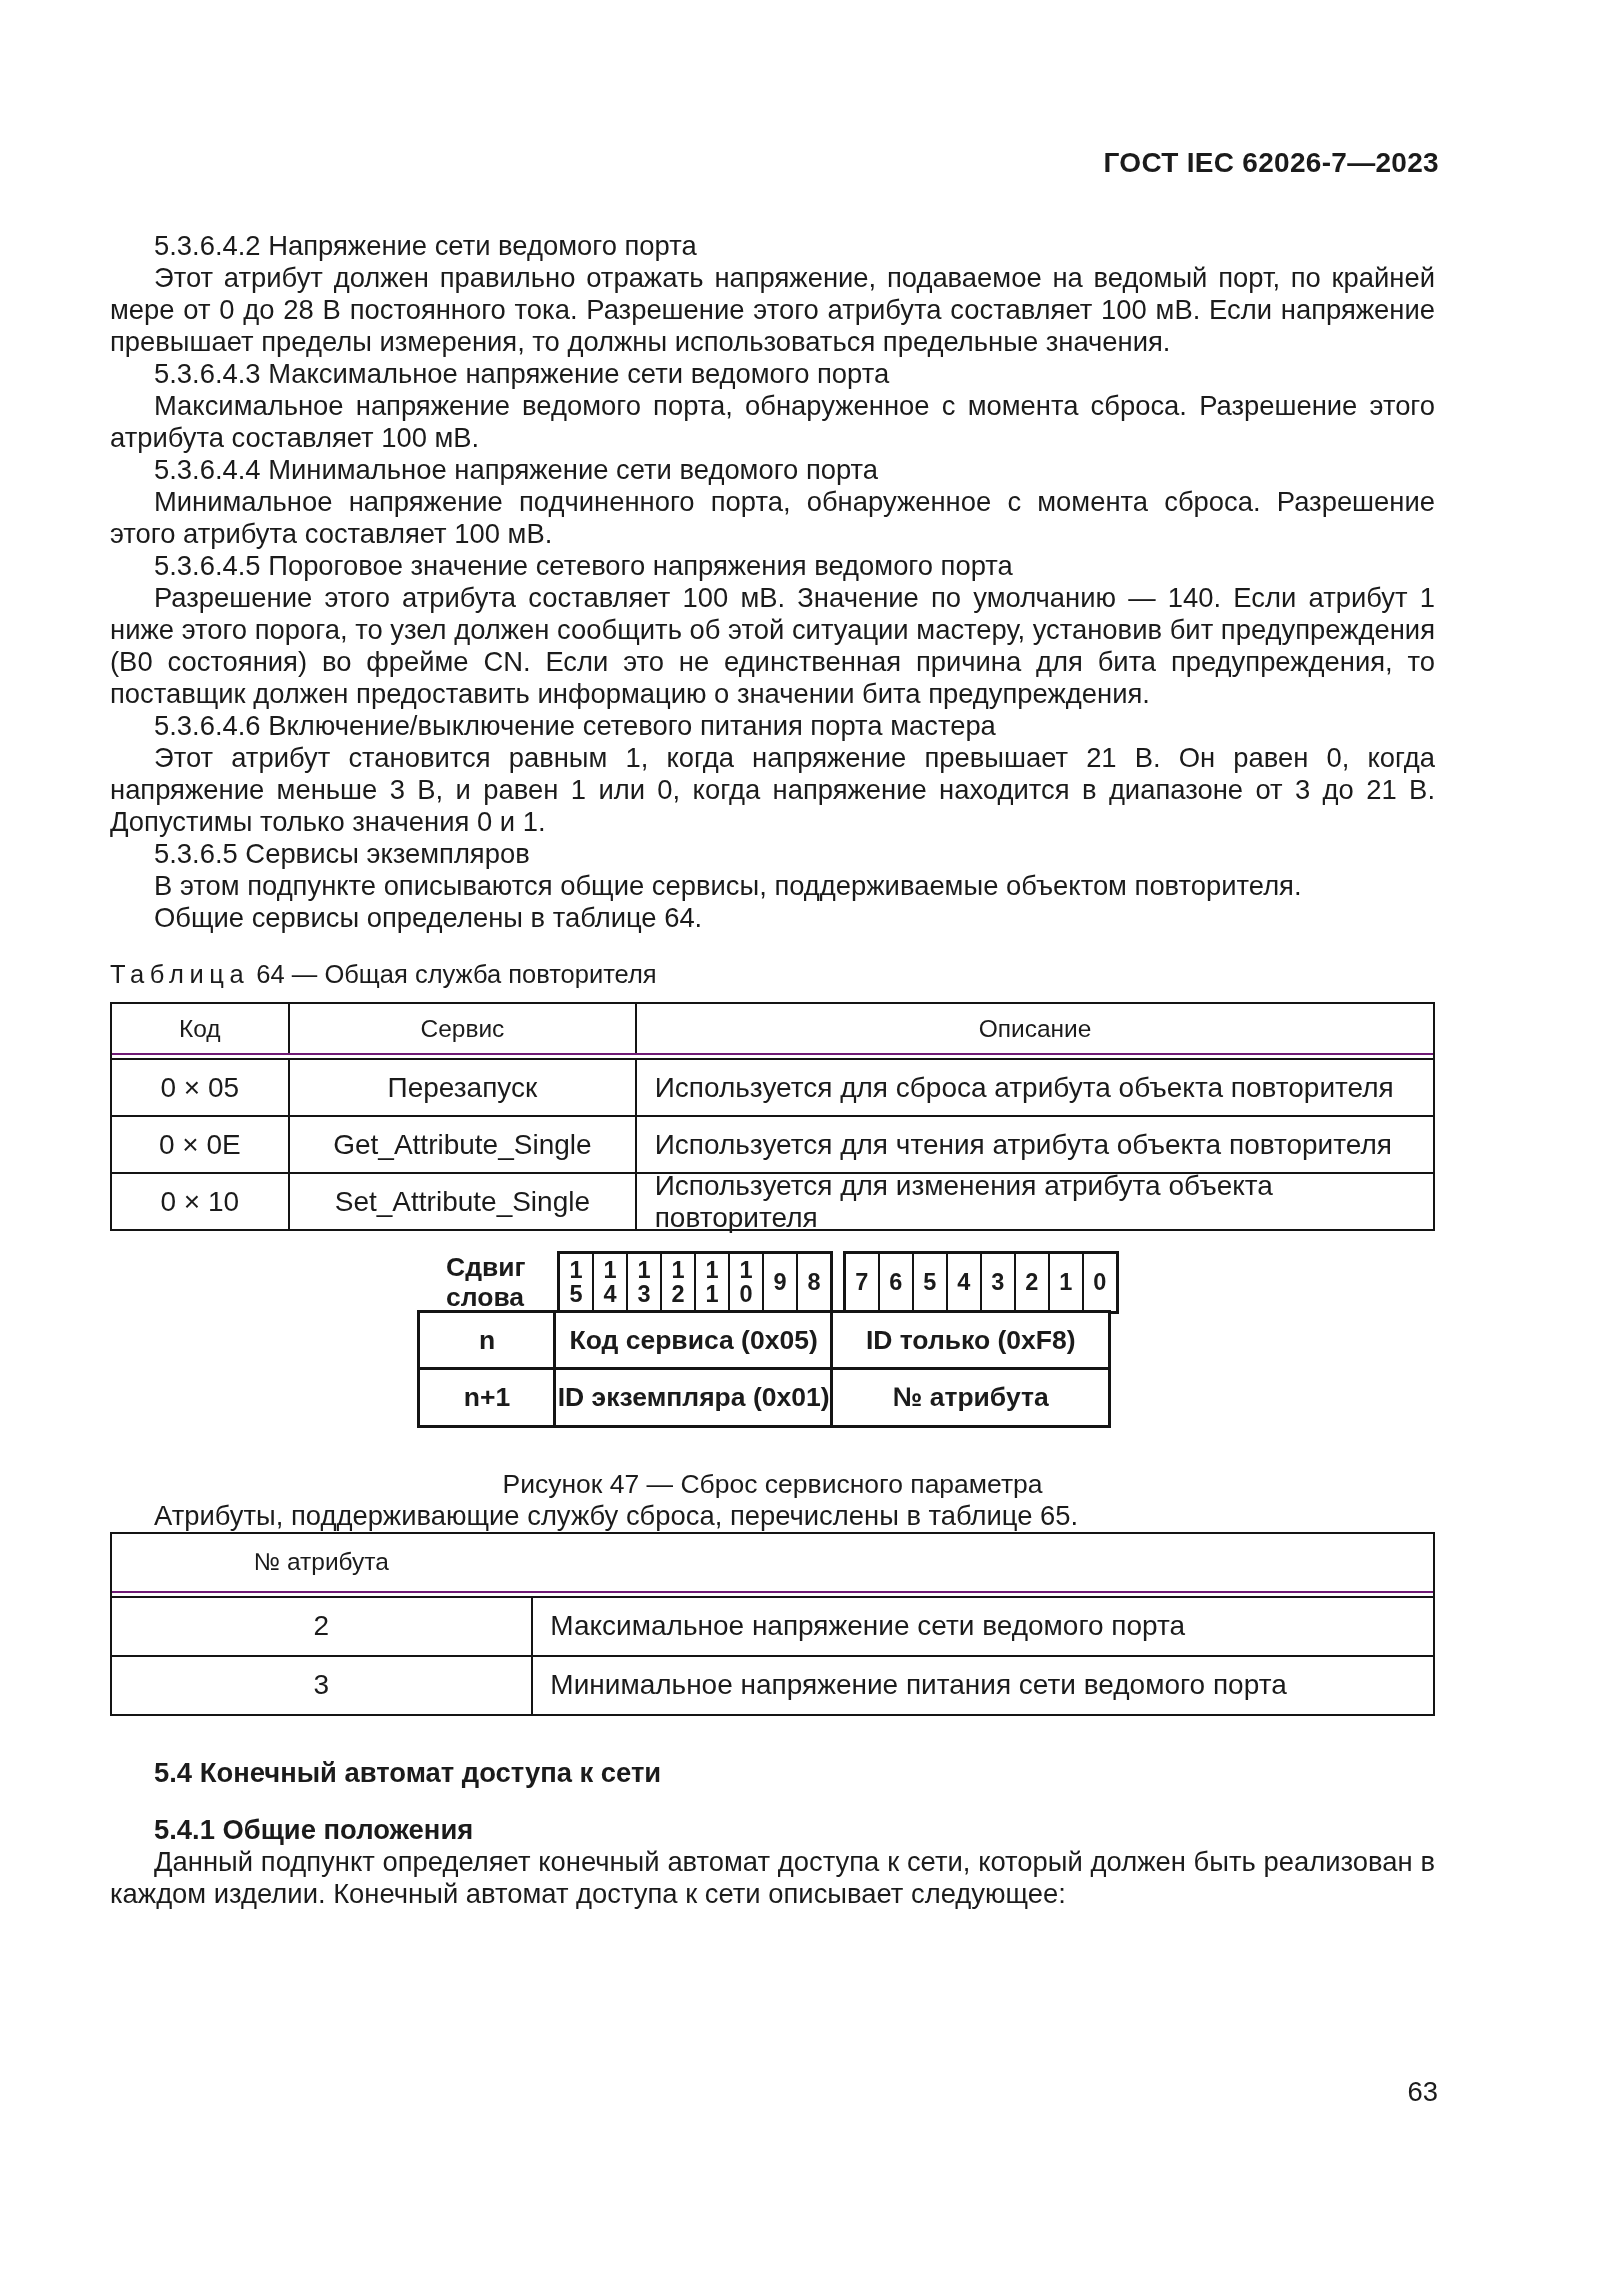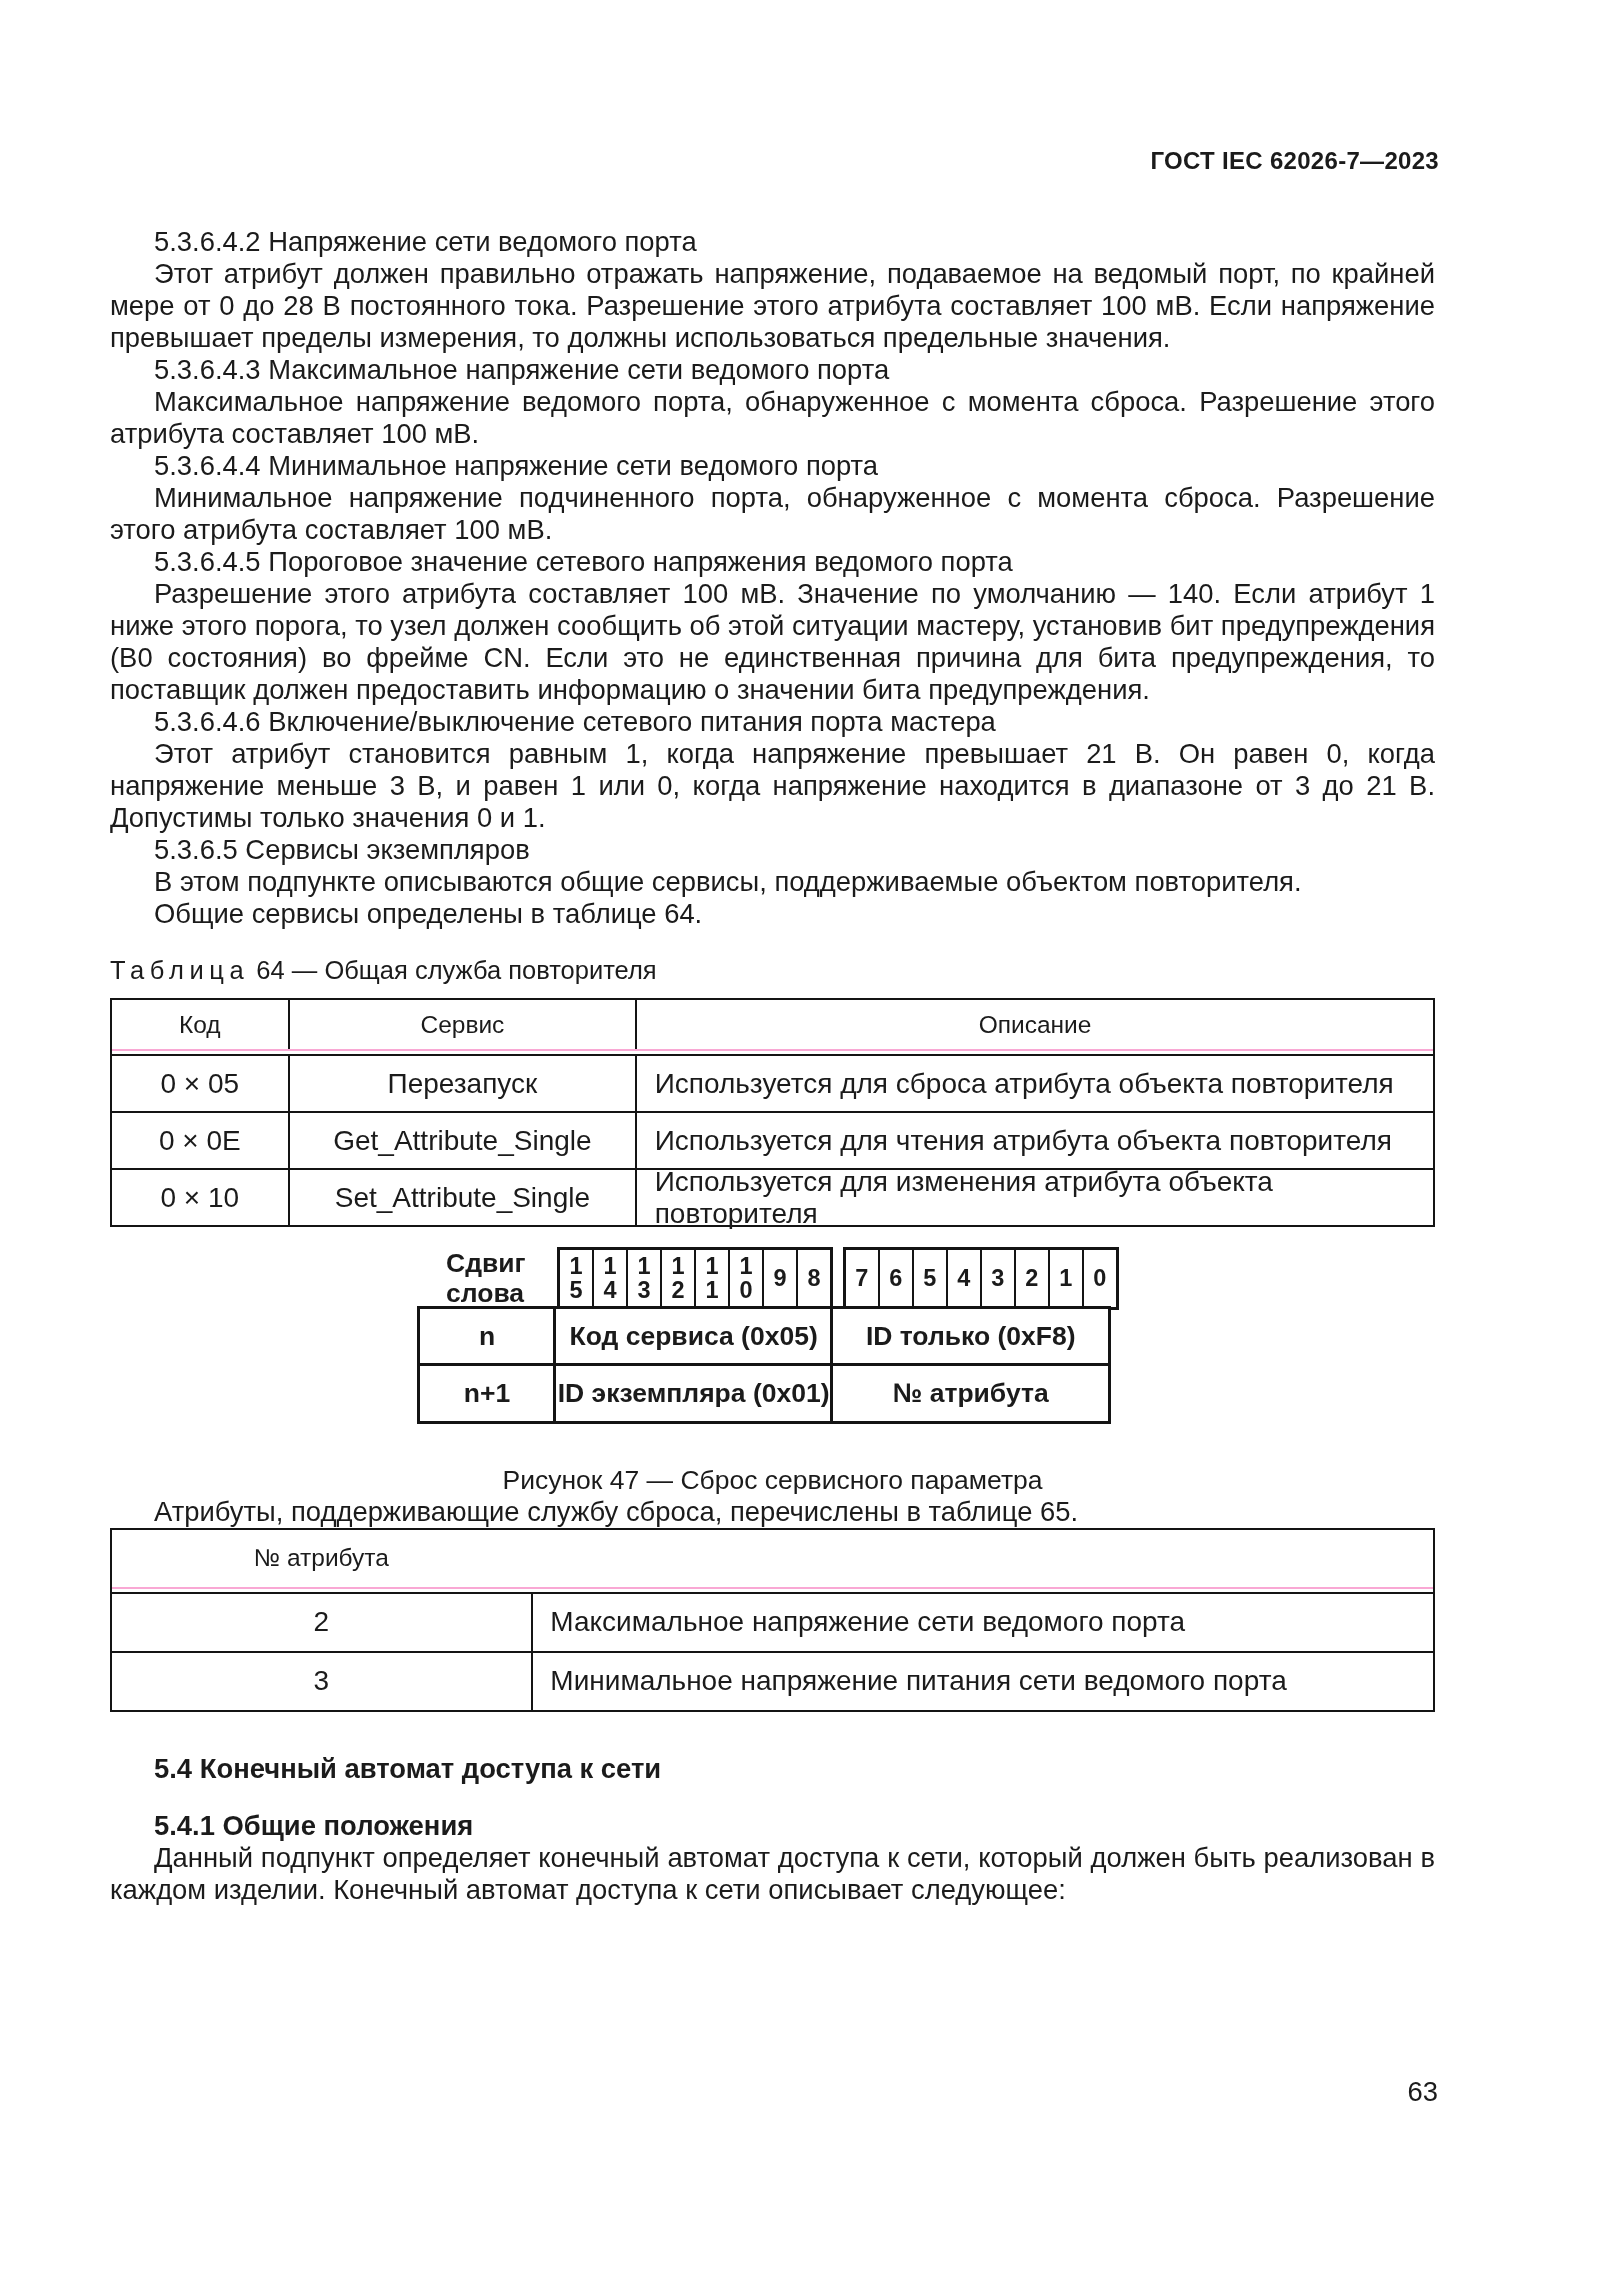--- a/index.html
+++ b/index.html
@@ -8,21 +8,21 @@
     width:1621px; height:2293px;
     background:#ffffff;
     font-family:"Liberation Sans", sans-serif;
     color:#1b1b1b;
     overflow:hidden;
   }
   .doc-header {
     padding-top:147px;
     margin-right:182px;
     text-align:right;
-    font-size:24px;
+    font-size:28px;
     font-weight:700;
     letter-spacing:0.3px;
   }
   .content { margin-left:110px; width:1325px; margin-top:51px; }
 
   p.body-par {
     margin:0;
     font-size:27.4px;
     line-height:32px;
     text-align:justify;
@@ -37,21 +37,21 @@
   .cols-64 { grid-template-columns:13.3% 26.3% 60.4%; }
   .cols-65 { grid-template-columns:31.7% 68.3%; }
   .cell {
     display:flex; align-items:center; justify-content:center;
     font-size:28px; text-align:center; box-sizing:border-box;
   }
   .cell + .cell { border-left:2px solid #141414; }
   .thead .cell { font-size:24.5px; }
   .thead .cell { height:49px; }
   .t65 .thead .cell { height:57px; }
-  .thead { border-bottom:2px solid #f9a8d4; }
+  .thead { border-bottom:2px solid #701a75; }
   .tbody { border-top:2.9px solid #141414; margin-top:2.9px; }
   .tbody .grid-row + .grid-row { border-top:2.9px solid #141414; }
   .tbody .cell { height:55px; }
   .t65 .tbody .cell { height:57px; }
   .cell.left { justify-content:flex-start; text-align:left; padding-left:17.6px; padding-right:12px; }
 
   .figure { margin-top:19.6px; margin-left:307px; width:706px; font-weight:700; }
   .fig-head { display:flex; }
   .fig-axis-label {
     width:140px; box-sizing:border-box;

